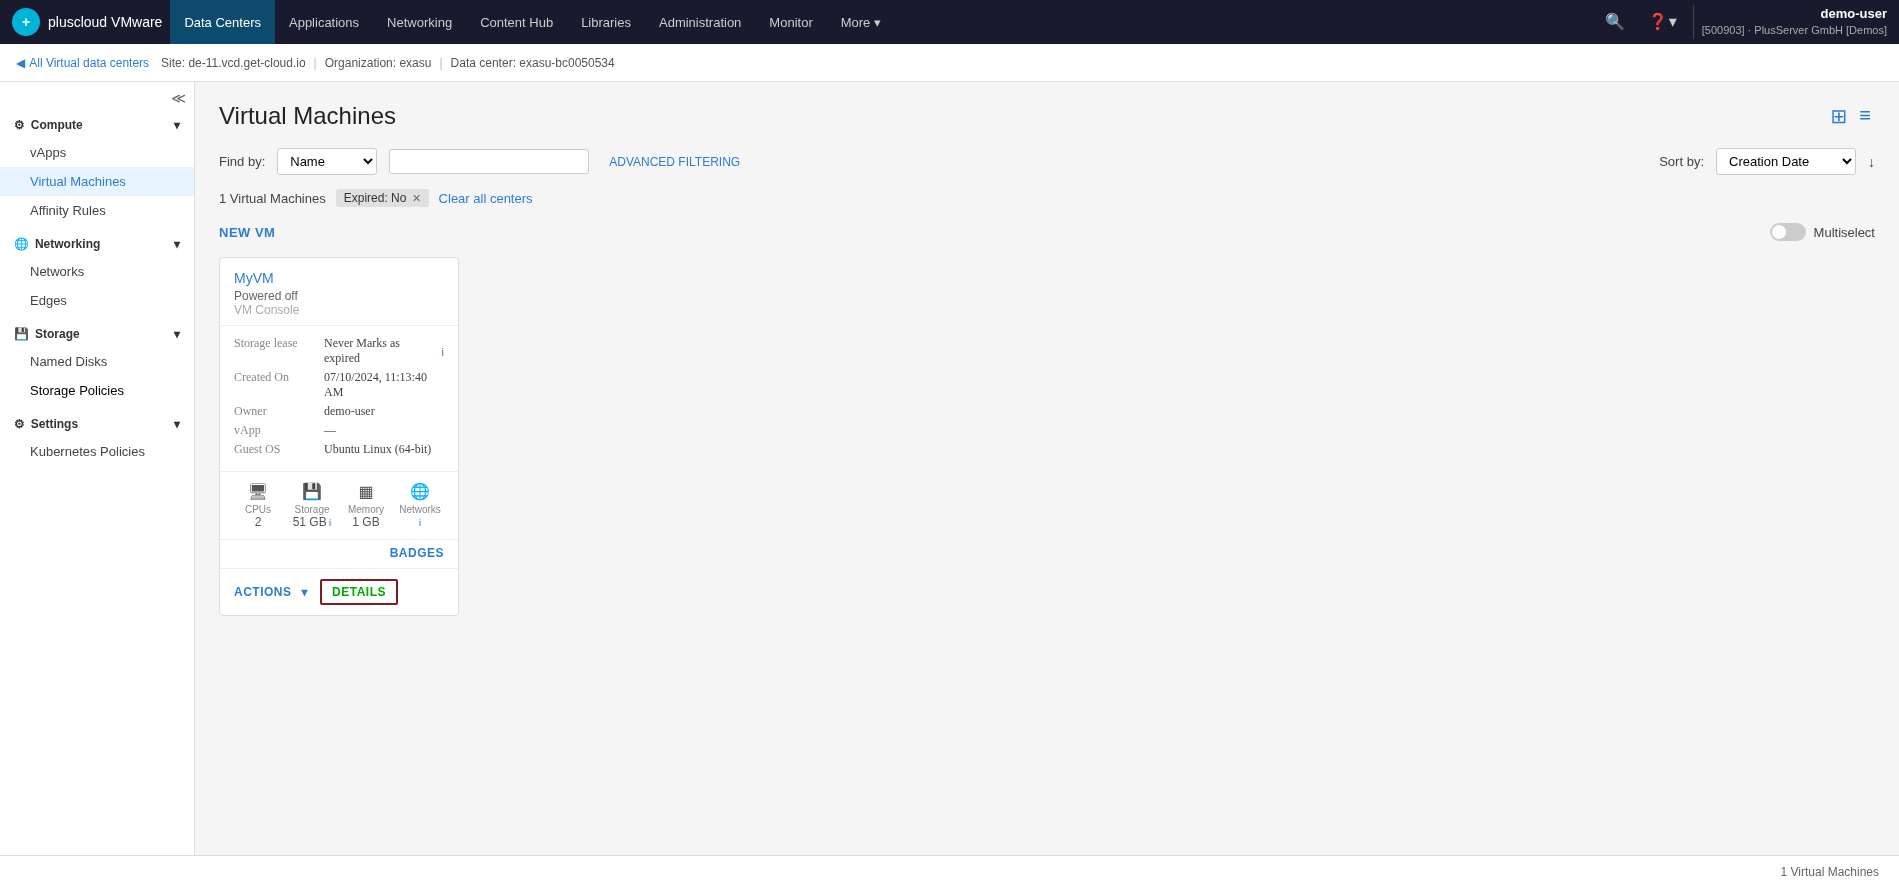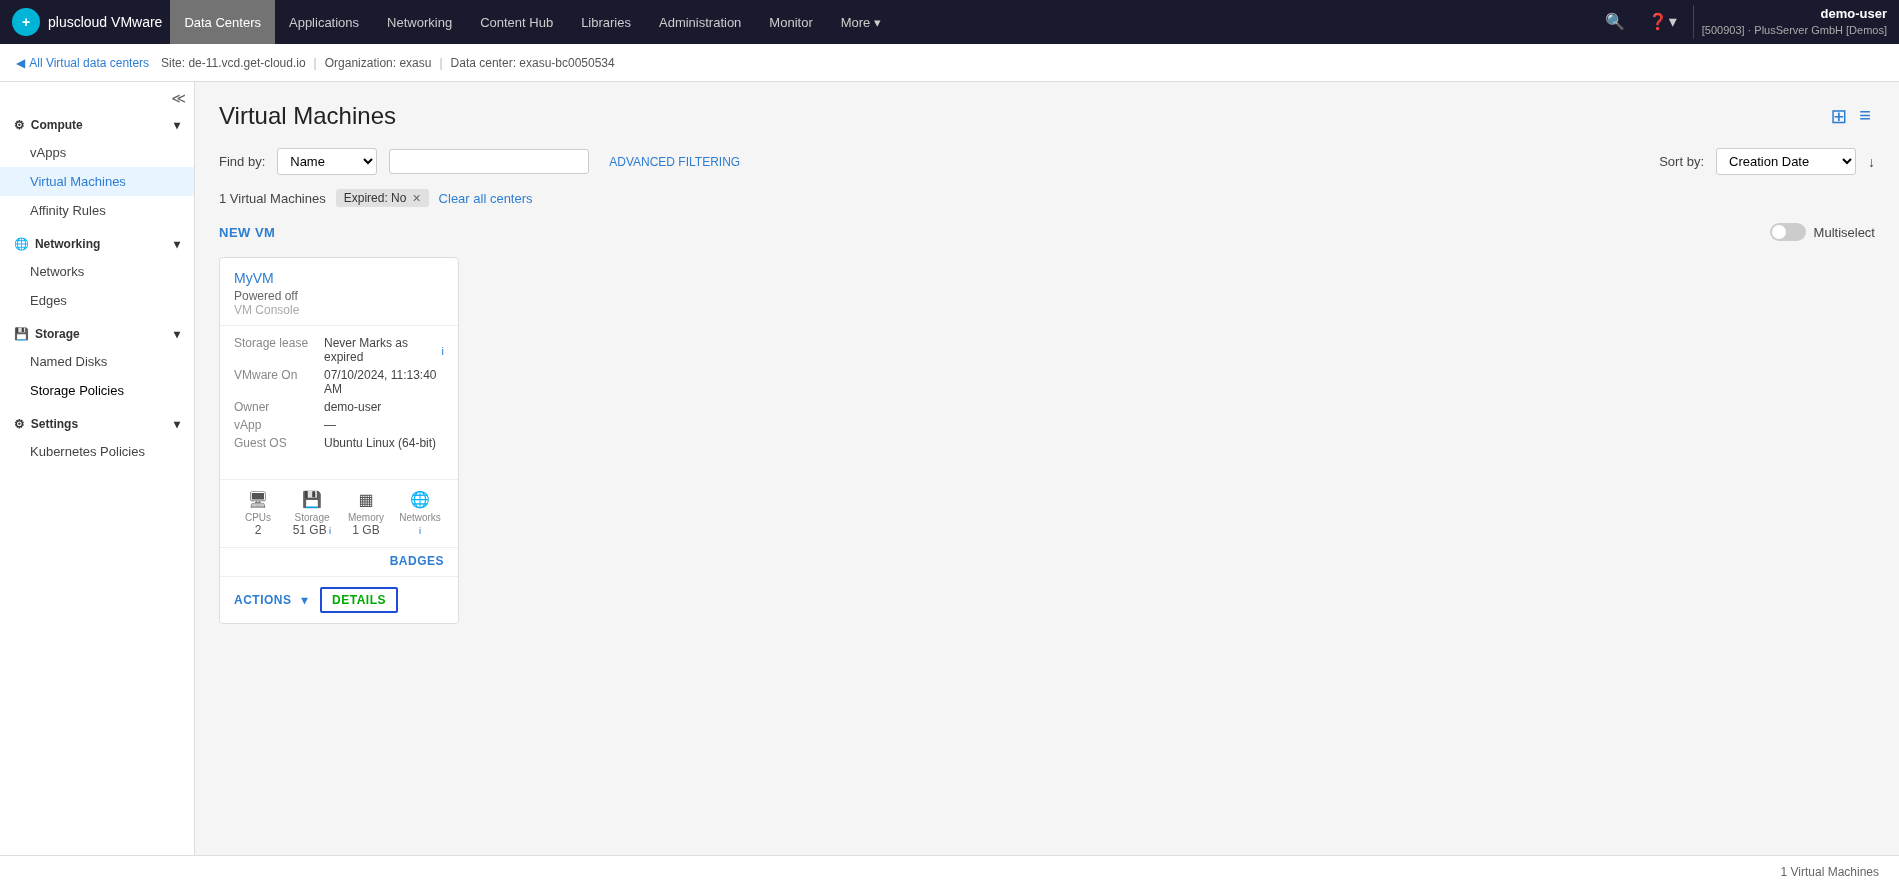--- a/index.html
+++ b/index.html
@@ -7,21 +7,21 @@
   </style>
 </head>
 <body>
 
 <nav style="background:#1a1a2e; display:flex; align-items:center; height:44px; padding:0 12px; gap:0;">
   <div style="display:flex; align-items:center; gap:8px; color:white; font-size:14px; font-weight:500; margin-right:8px; cursor:pointer;">
     <div style="width:28px; height:28px; background:#00b4d8; border-radius:50%; display:flex; align-items:center; justify-content:center; color:white; font-weight:bold; font-size:14px;">+</div>
     <span style="white-space:nowrap;">pluscloud VMware</span>
   </div>
   <div id="nav-items-container" style="display:flex; height:44px;">
-      <div style="color: white; padding: 0px 14px; height: 44px; display: flex; align-items: center; font-size: 13px; cursor: pointer; white-space: nowrap; background: #737373;">Data Centers</div>
+      <div style="color: white; padding: 0px 14px; height: 44px; display: flex; align-items: center; font-size: 13px; cursor: pointer; white-space: nowrap; background: #0c4a6e;">Data Centers</div>
       <div style="color: rgb(204, 204, 204); padding: 12px 14px; height: 44px; display: flex; align-items: center; font-size: 13px; cursor: pointer; white-space: nowrap; background: transparent;">Applications</div>
       <div style="color: rgb(204, 204, 204); padding: 0px 14px; height: 44px; display: flex; align-items: center; font-size: 13px; cursor: pointer; white-space: nowrap; background: transparent;">Networking</div>
       <div style="color: rgb(204, 204, 204); padding: 0px 14px; height: 44px; display: flex; align-items: center; font-size: 13px; cursor: pointer; white-space: nowrap; background: transparent;">Content Hub</div>
       <div style="color: rgb(204, 204, 204); padding: 0px 14px; height: 44px; display: flex; align-items: center; font-size: 13px; cursor: pointer; white-space: nowrap; background: transparent;">Libraries</div>
       <div style="color: rgb(204, 204, 204); padding: 0px 14px; height: 44px; display: flex; align-items: center; font-size: 13px; cursor: pointer; white-space: nowrap; background: transparent;">Administration</div>
       <div style="color: rgb(204, 204, 204); padding: 0px 14px; height: 44px; display: flex; align-items: center; font-size: 13px; cursor: pointer; white-space: nowrap; background: transparent;">Monitor</div>
       <div style="color: rgb(204, 204, 204); padding: 0px 14px; height: 44px; display: flex; align-items: center; font-size: 13px; cursor: pointer; white-space: nowrap; background: transparent;">More ▾</div>
     </div>
   <div style="flex:1;"></div>
   <div style="display:flex; align-items:center; gap:8px;">
@@ -157,38 +157,38 @@
     <div style="display:flex; flex-wrap:wrap; gap:16px;">
 
       <div style="background:white; border:1px solid #ddd; border-radius:4px; width:240px; overflow:hidden;">
 
         <div style="padding:12px 14px 8px; border-bottom:1px solid #eee;">
           <a style="color:#2d7dd2; font-size:14px; font-weight:500; cursor:pointer; text-decoration:none; display:block;">MyVM</a>
           <div style="font-size:12px; color:#666; margin-top:3px;">Powered off</div>
           <div style="font-size:12px; color:#aaa; cursor:pointer;">VM Console</div>
         </div>
 
-        <div style="padding:10px 14px;">
+        <div style="padding:10px 14px;font-family:Liberation Serif, serif;">
           <div style="display:flex; margin-bottom:4px; font-size:12px;">
             <span style="color:#888; width:90px; flex-shrink:0;">Storage lease</span>
             <span style="color:#444; display:flex; align-items:center; gap:4px;">Never Marks as expired <span style="color:#2d7dd2; font-size:11px; cursor:pointer;">ℹ</span></span>
           </div>
           <div style="display:flex; margin-bottom:4px; font-size:12px;">
-            <span style="color:#888; width:90px; flex-shrink:0;">VMware On</span>
+            <span style="color:#888; width:90px; flex-shrink:0;">Created On</span>
             <span style="color:#444;">07/10/2024, 11:13:40 AM</span>
           </div>
           <div style="display:flex; margin-bottom:4px; font-size:12px;">
             <span style="color:#888; width:90px; flex-shrink:0;">Owner</span>
             <span style="color:#444;">demo-user</span>
           </div>
           <div style="display:flex; margin-bottom:4px; font-size:12px;">
             <span style="color:#888; width:90px; flex-shrink:0;">vApp</span>
             <span style="color:#444;">—</span>
           </div>
-          <div style="display:flex; margin-bottom:19px; font-size:12px;">
+          <div style="display:flex; margin-bottom:4px; font-size:12px;">
             <span style="color:#888; width:90px; flex-shrink:0;">Guest OS</span>
             <span style="color:#444;">Ubuntu Linux (64-bit)</span>
           </div>
         </div>
 
         <div style="display:flex; gap:6px; padding:10px 14px; border-top:1px solid #eee; border-bottom:1px solid #eee;">
           <div style="display:flex; flex-direction:column; align-items:center; font-size:11px; color:#555; flex:1;">
             <span style="font-size:16px; color:#555; margin-bottom:3px;">🖥</span>
             <span style="color:#888; font-size:10px;">CPUs</span>
             <span style="font-weight:500; font-size:12px;">2</span>
@@ -214,21 +214,21 @@
 
         <div style="padding:6px 14px 8px; display:flex; justify-content:flex-end;">
           <span style="color:#2d7dd2; font-size:12px; font-weight:600; cursor:pointer; letter-spacing:0.5px;">BADGES</span>
         </div>
 
         <div style="padding:10px 14px; border-top:1px solid #eee; display:flex; align-items:center; gap:12px;">
           <span style="color:#2d7dd2; font-size:12px; font-weight:600; cursor:pointer; letter-spacing:0.5px; display:flex; align-items:center; gap:10px;">
             <span>ACTIONS</span>
             <span>▾</span>
           </span>
-          <span style="color:#00aa00; font-size:12px; font-weight:600; cursor:pointer; letter-spacing:0.5px; border:2px solid #1d4ed8; padding:4px 10px; border-radius:2px;">DETAILS</span>
+          <span style="color:#00aa00; font-size:12px; font-weight:600; cursor:pointer; letter-spacing:0.5px; border:2px solid #7f1d1d; padding:4px 10px; border-radius:2px;">DETAILS</span>
         </div>
       </div>
     </div>
   </div>
 </div>
 
 <div style="height:32px; background:white; border-top:1px solid #ddd; display:flex; align-items:center; justify-content:flex-end; padding:0 20px; font-size:12px; color:#666;">
   <span>1 Virtual Machines</span>
 </div>
 

